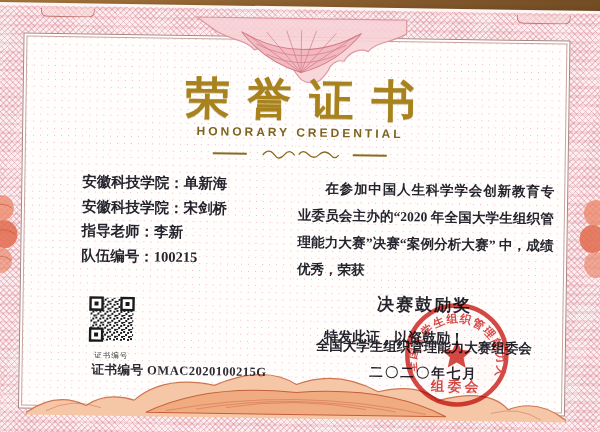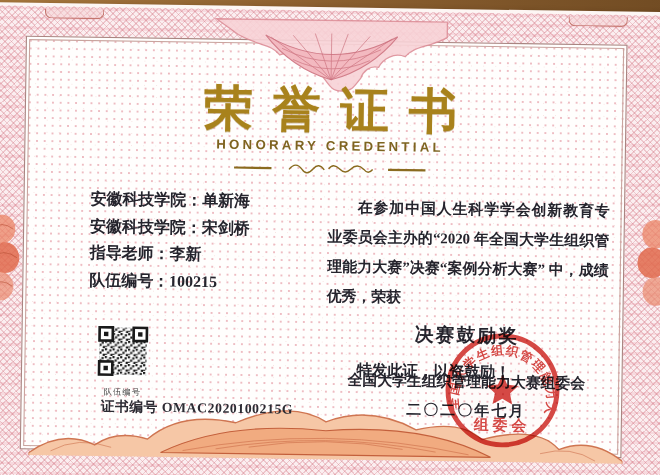--- a/index.html
+++ b/index.html
@@ -191,17 +191,17 @@
           <rect x="2" y="2" width="12" height="12" fill="none" stroke="#1a1a1a" stroke-width="2.4"></rect>
           <rect x="6" y="6" width="4" height="4" fill="#1a1a1a"></rect>
         <rect x="33" y="2" width="12" height="12" fill="#fff"></rect>
           <rect x="33" y="2" width="12" height="12" fill="none" stroke="#1a1a1a" stroke-width="2.4"></rect>
           <rect x="37" y="6" width="4" height="4" fill="#1a1a1a"></rect>
         <rect x="2" y="33" width="12" height="12" fill="#fff"></rect>
           <rect x="2" y="33" width="12" height="12" fill="none" stroke="#1a1a1a" stroke-width="2.4"></rect>
           <rect x="6" y="37" width="4" height="4" fill="#1a1a1a"></rect>
       </g>
     </svg>
-    <div class="qr-caption">队伍编号</div>
+    <div class="qr-caption">证书编号</div>
   </div>
 
   <div class="cert-no">证书编号 OMAC2020100215G</div>
 </div>
 
 </body></html>

